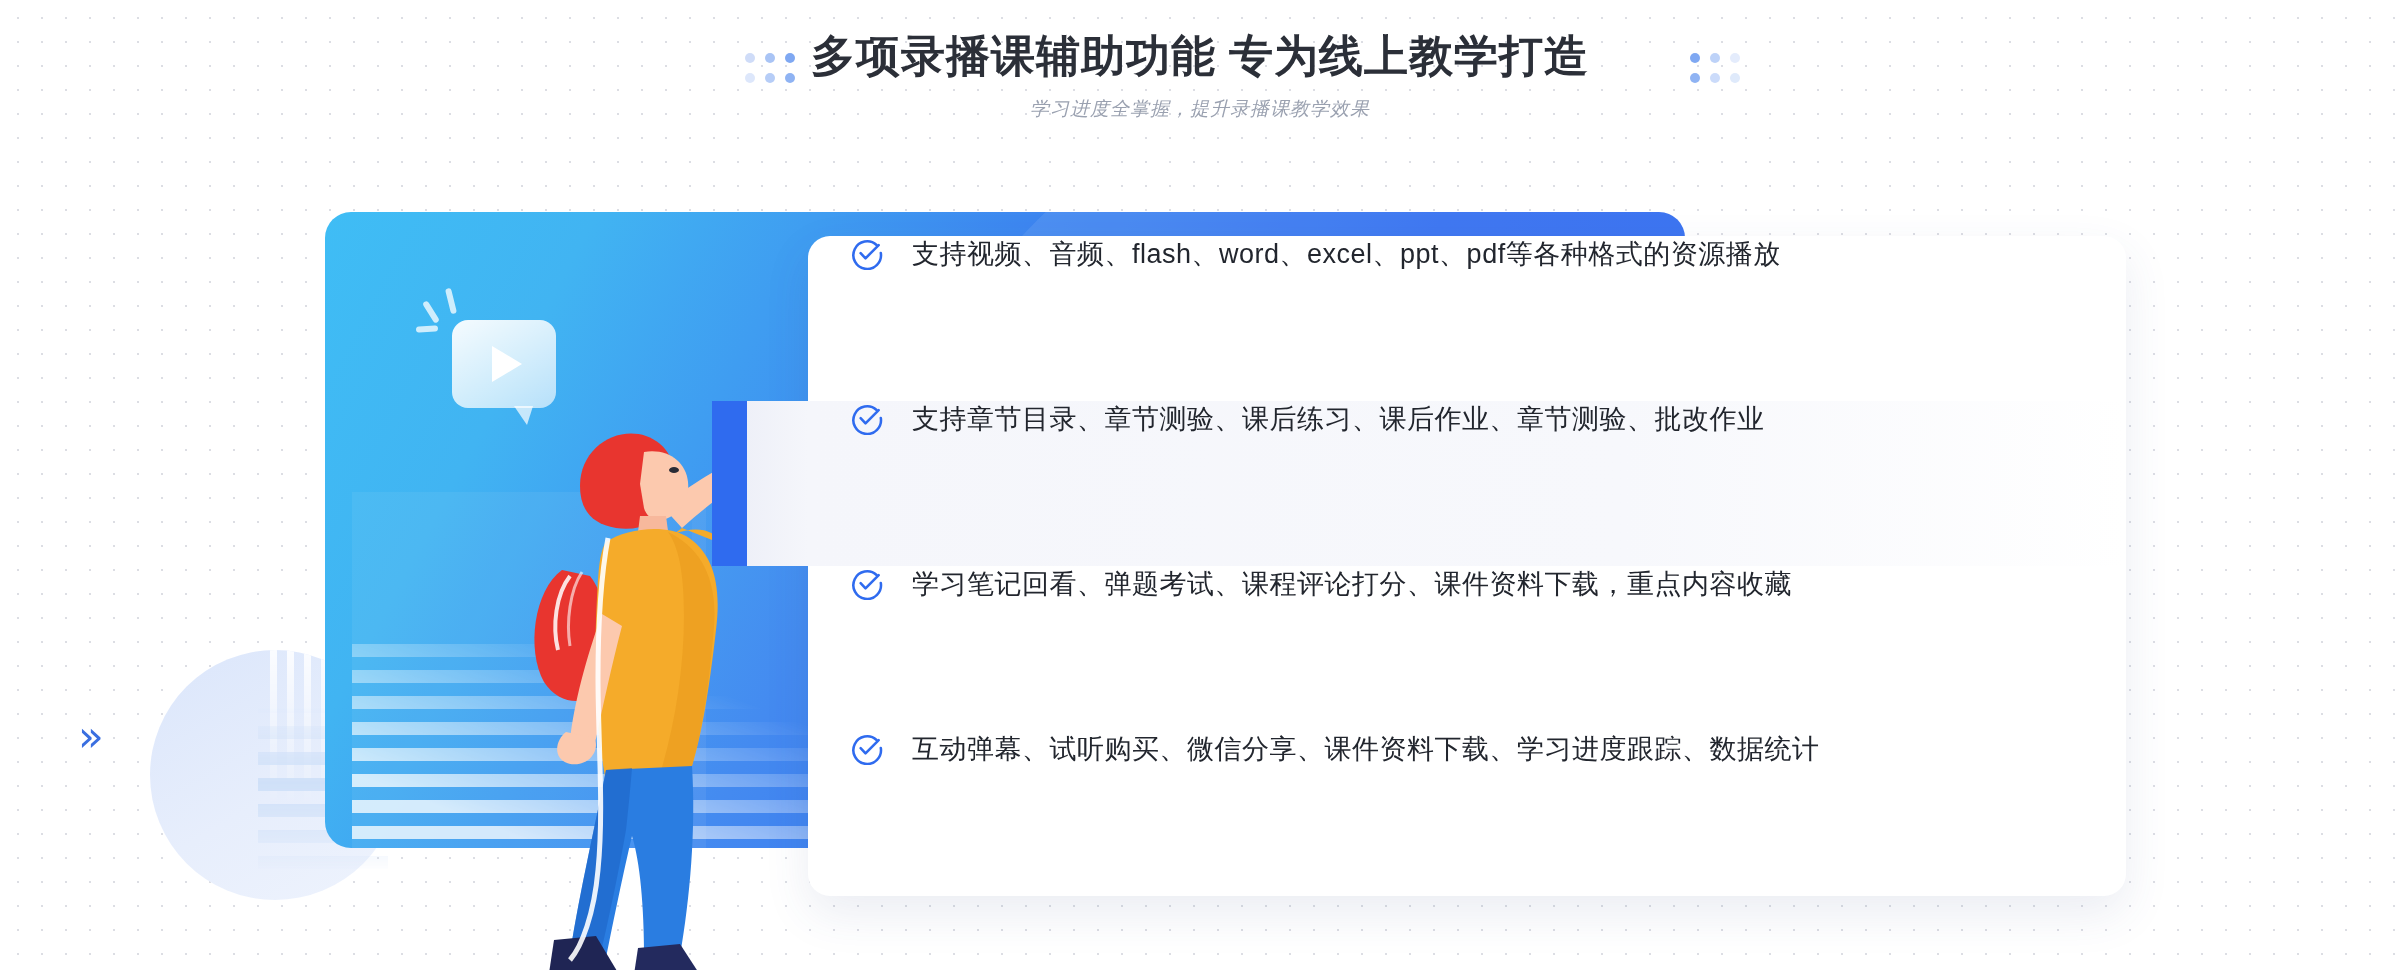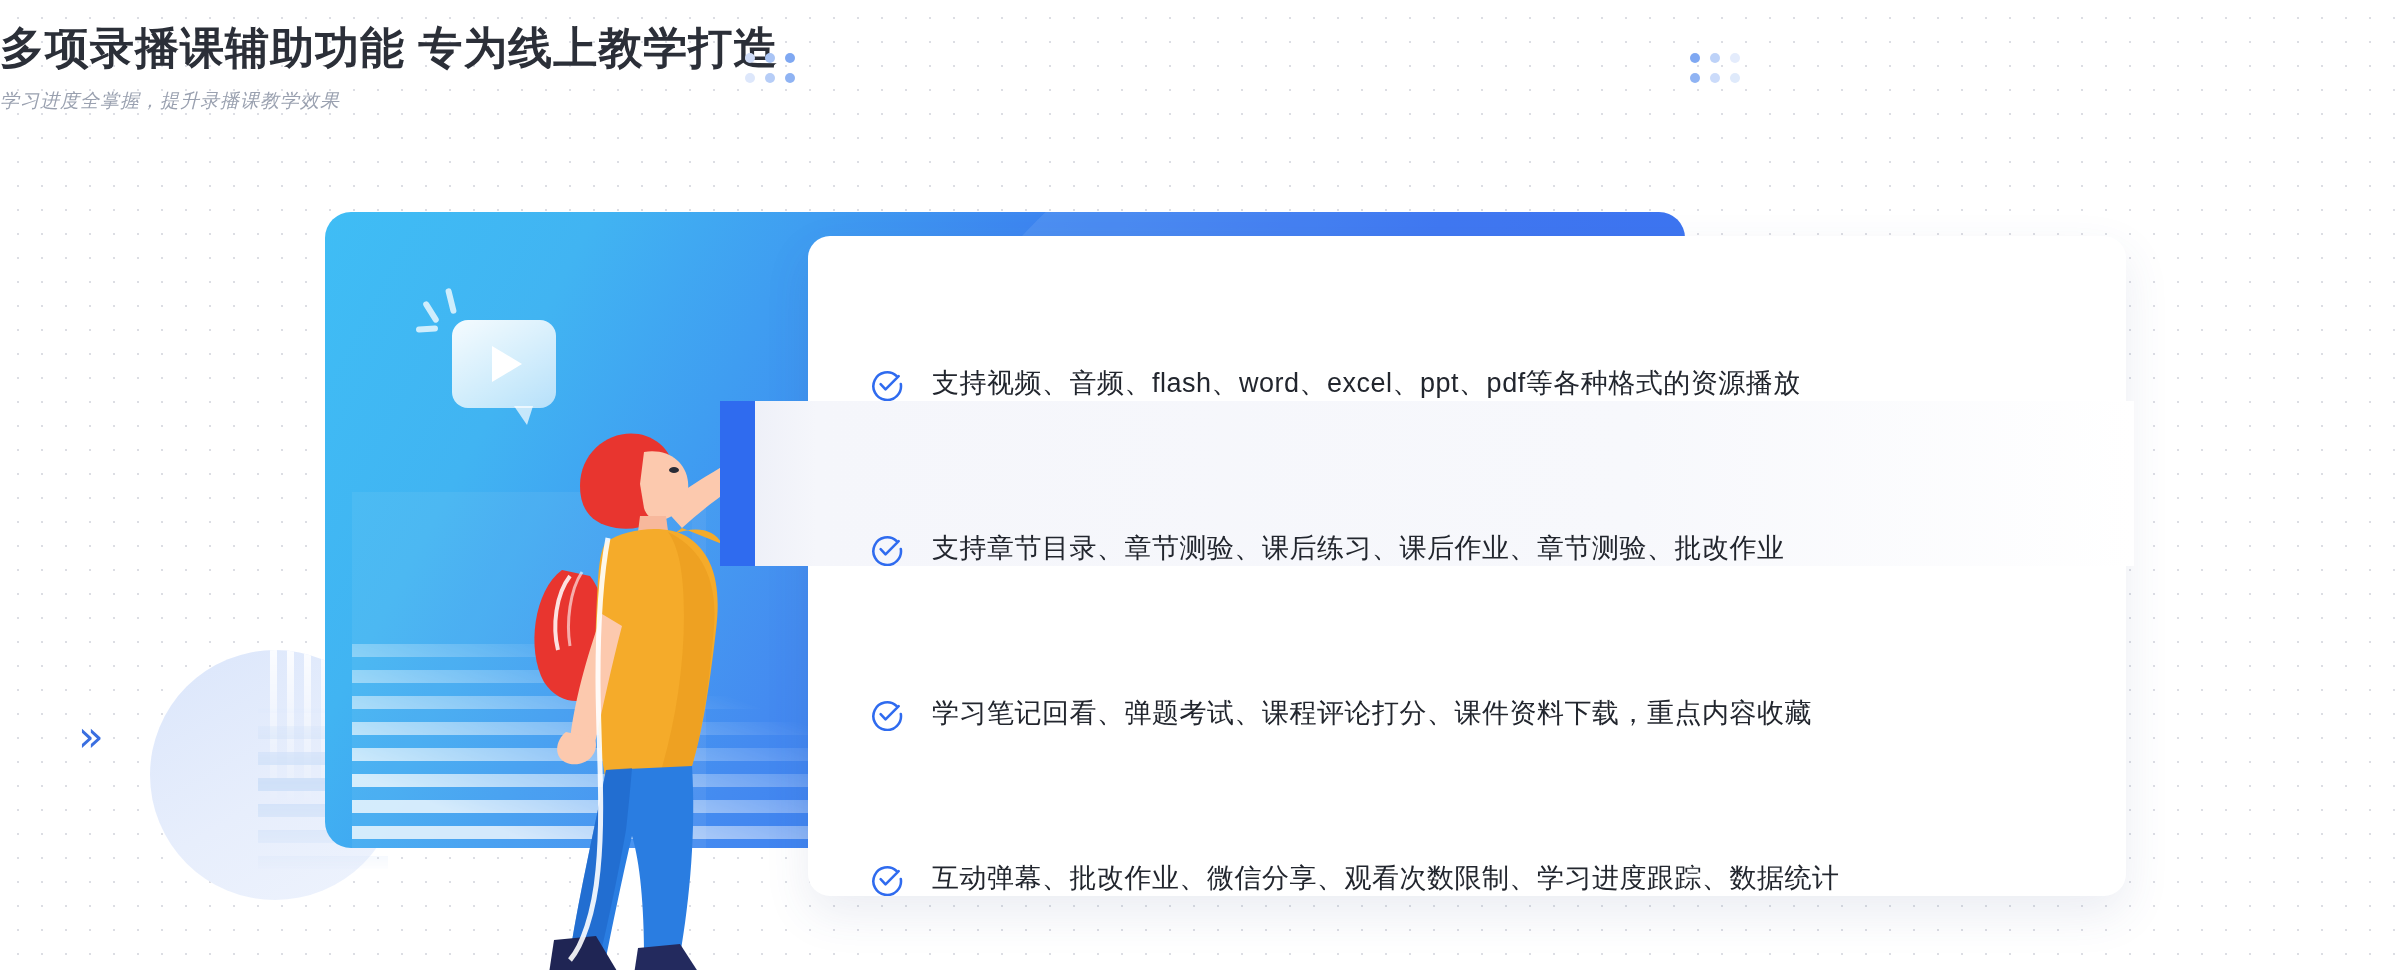--- a/index.html
+++ b/index.html
@@ -24,22 +24,23 @@
       radial-gradient(circle, rgba(140,145,165,0.30) 1.1px, rgba(0,0,0,0) 1.2px);
     background-size: 24px 24px;
     background-position: 6px 6px;
     overflow: hidden;
   }
 
   
   #header {
     position: absolute;
     left: 0;
-    top: 18px;
+    top: 26px;
     width: 2400px;
+    text-align: center;
     z-index: 40;
   }
   #title {
     font-size: 44px;
     font-weight: bold;
     color: #2b2f38;
     letter-spacing: 1px;
     line-height: 60px;
     margin: 0;
     white-space: nowrap;
@@ -236,27 +237,27 @@
   }
   .feature-list {
     position: relative;
     height: 100%;
     list-style: none;
     margin: 0;
     padding: 0;
   }
   .feature-item {
     position: absolute;
-    left: 8px;
+    left: 0;
     width: 100%;
     height: 165px;
     display: flex;
-    align-items: flex-end;
+    align-items: flex-start;
     box-sizing: border-box;
-    padding-left: 54px;
+    padding-left: 42px;
   }
   .feature-item.highlight {
     background: linear-gradient(to right, #f5f6fb 0%, #f7f8fc 62%, #ffffff 100%);
   }
   
   .feature-item.highlight .bleed {
     position: absolute;
     left: -96px;
     top: 0;
     width: 96px;
@@ -444,19 +445,19 @@
           <path d="M10 16.2 L14.6 21 L27 8.5" fill="none" stroke="#2f6bef" stroke-width="2.4" stroke-linecap="round" stroke-linejoin="round"></path>
         </svg>
         <span class="feature-text">学习笔记回看、弹题考试、课程评论打分、课件资料下载，重点内容收藏</span>
       </li>
 
       <li class="feature-item" style="top:495px;">
         <svg class="check-icon" viewBox="0 0 32 32">
           <path d="M25 8.5 A13 13 0 1 0 29 16" fill="none" stroke="#2f6bef" stroke-width="2.4" stroke-linecap="round"></path>
           <path d="M10 16.2 L14.6 21 L27 8.5" fill="none" stroke="#2f6bef" stroke-width="2.4" stroke-linecap="round" stroke-linejoin="round"></path>
         </svg>
-        <span class="feature-text">互动弹幕、批改作业、微信分享、观看次数限制、学习进度跟踪、数据统计</span>
+        <span class="feature-text">互动弹幕、试听购买、微信分享、课件资料下载、学习进度跟踪、数据统计</span>
       </li>
 
     </ul>
   </div>
 
 </div>
 
 </body></html>

